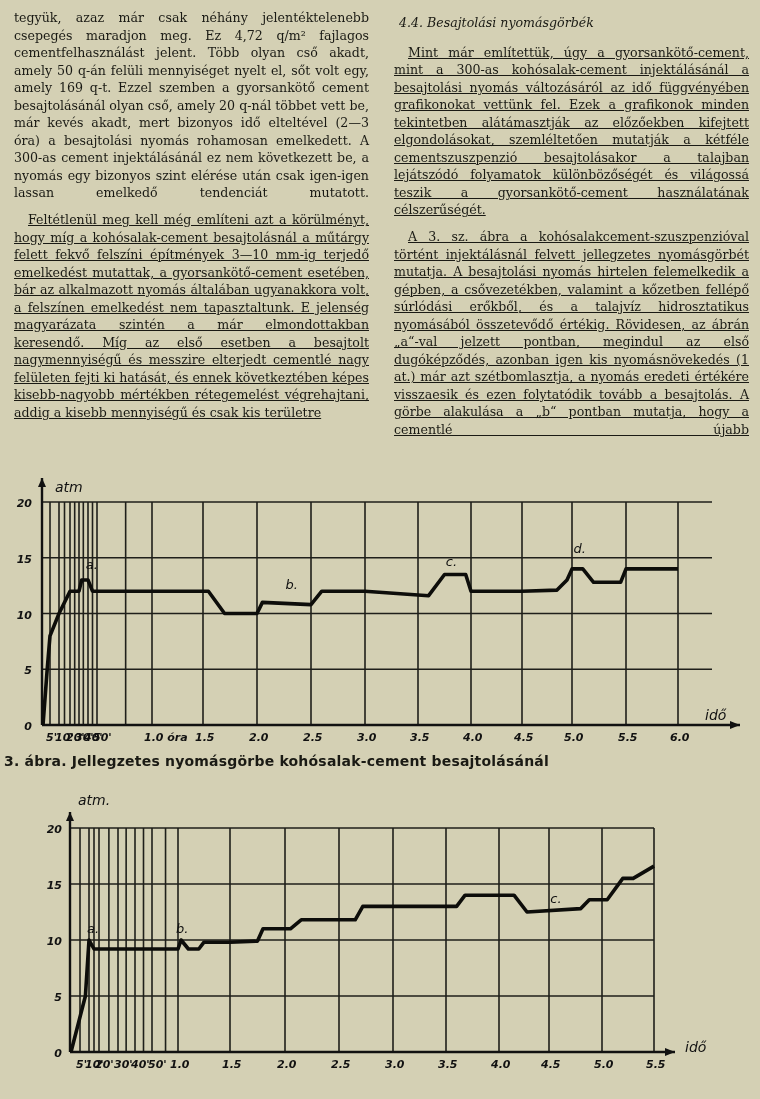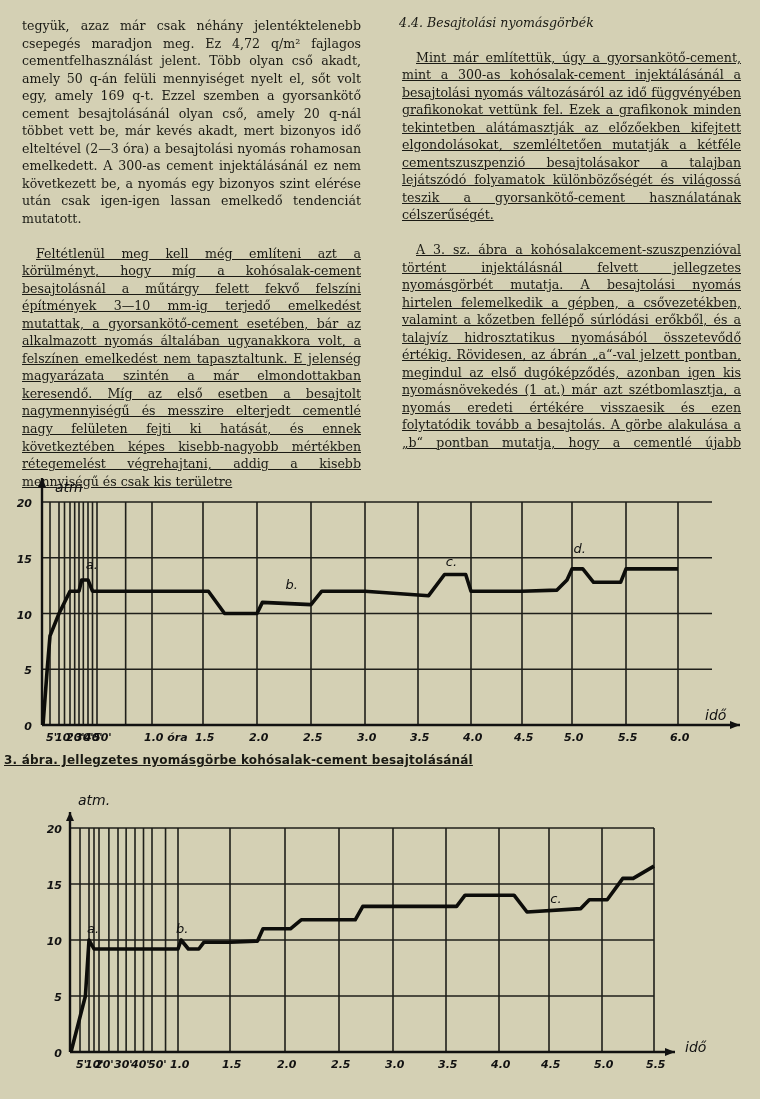--- a/index.html
+++ b/index.html
@@ -1,26 +1,26 @@
 <!DOCTYPE html>
 <html><head>
 <meta charset="utf-8">
 <style>
   html, body { margin:0; padding:0; }
   body { width:760px; height:1099px; background:#d4d0b4; position:relative; overflow:hidden;
          font-family:"DejaVu Serif", serif; color:#1a1a14; }
   .col { position:absolute; top:0; width:373px; font-size:12.6px; line-height:17.55px; }
   .col.left { left:5px; }
   .col.right { left:385px; }
-  .col p { margin:17px; text-align:justify; text-align-last:justify; }
+  .col p { margin:9px; text-align:justify; text-align-last:justify; }
   .col p.last { text-align-last:left; }
   .col p.indent { text-indent:14px;text-decoration:underline; }
   .heading { font-style:italic; margin:14px 0 12px 14px !important; text-align:left; text-align-last:left !important; }
   .caption { position:absolute; left:4px; font-family:"DejaVu Sans", sans-serif; font-weight:bold;
-             font-size:12px; letter-spacing:0.2px; color:#1a1a14; white-space:nowrap;text-decoration:underline; }
+             font-size:14px; letter-spacing:0.2px; color:#1a1a14; white-space:nowrap; }
   svg { position:absolute; left:0; overflow:visible; }
   .grid { stroke:#1f1f1a; stroke-width:1.6; fill:none; }
   .axis { stroke:#111; stroke-width:2.4; fill:none; }
   .curve { stroke:#0d0d0a; stroke-width:3.6; fill:none; stroke-linejoin:round; }
   .tick { font-family:"DejaVu Sans", sans-serif; font-style:italic; font-weight:bold; font-size:11px; fill:#111; }
   .ann { font-family:"DejaVu Sans", sans-serif; font-style:italic; font-size:13px; fill:#111; }
   .unit { font-family:"DejaVu Sans", sans-serif; font-style:italic; font-size:14px; fill:#111; }
 </style>
 </head>
 <body>

